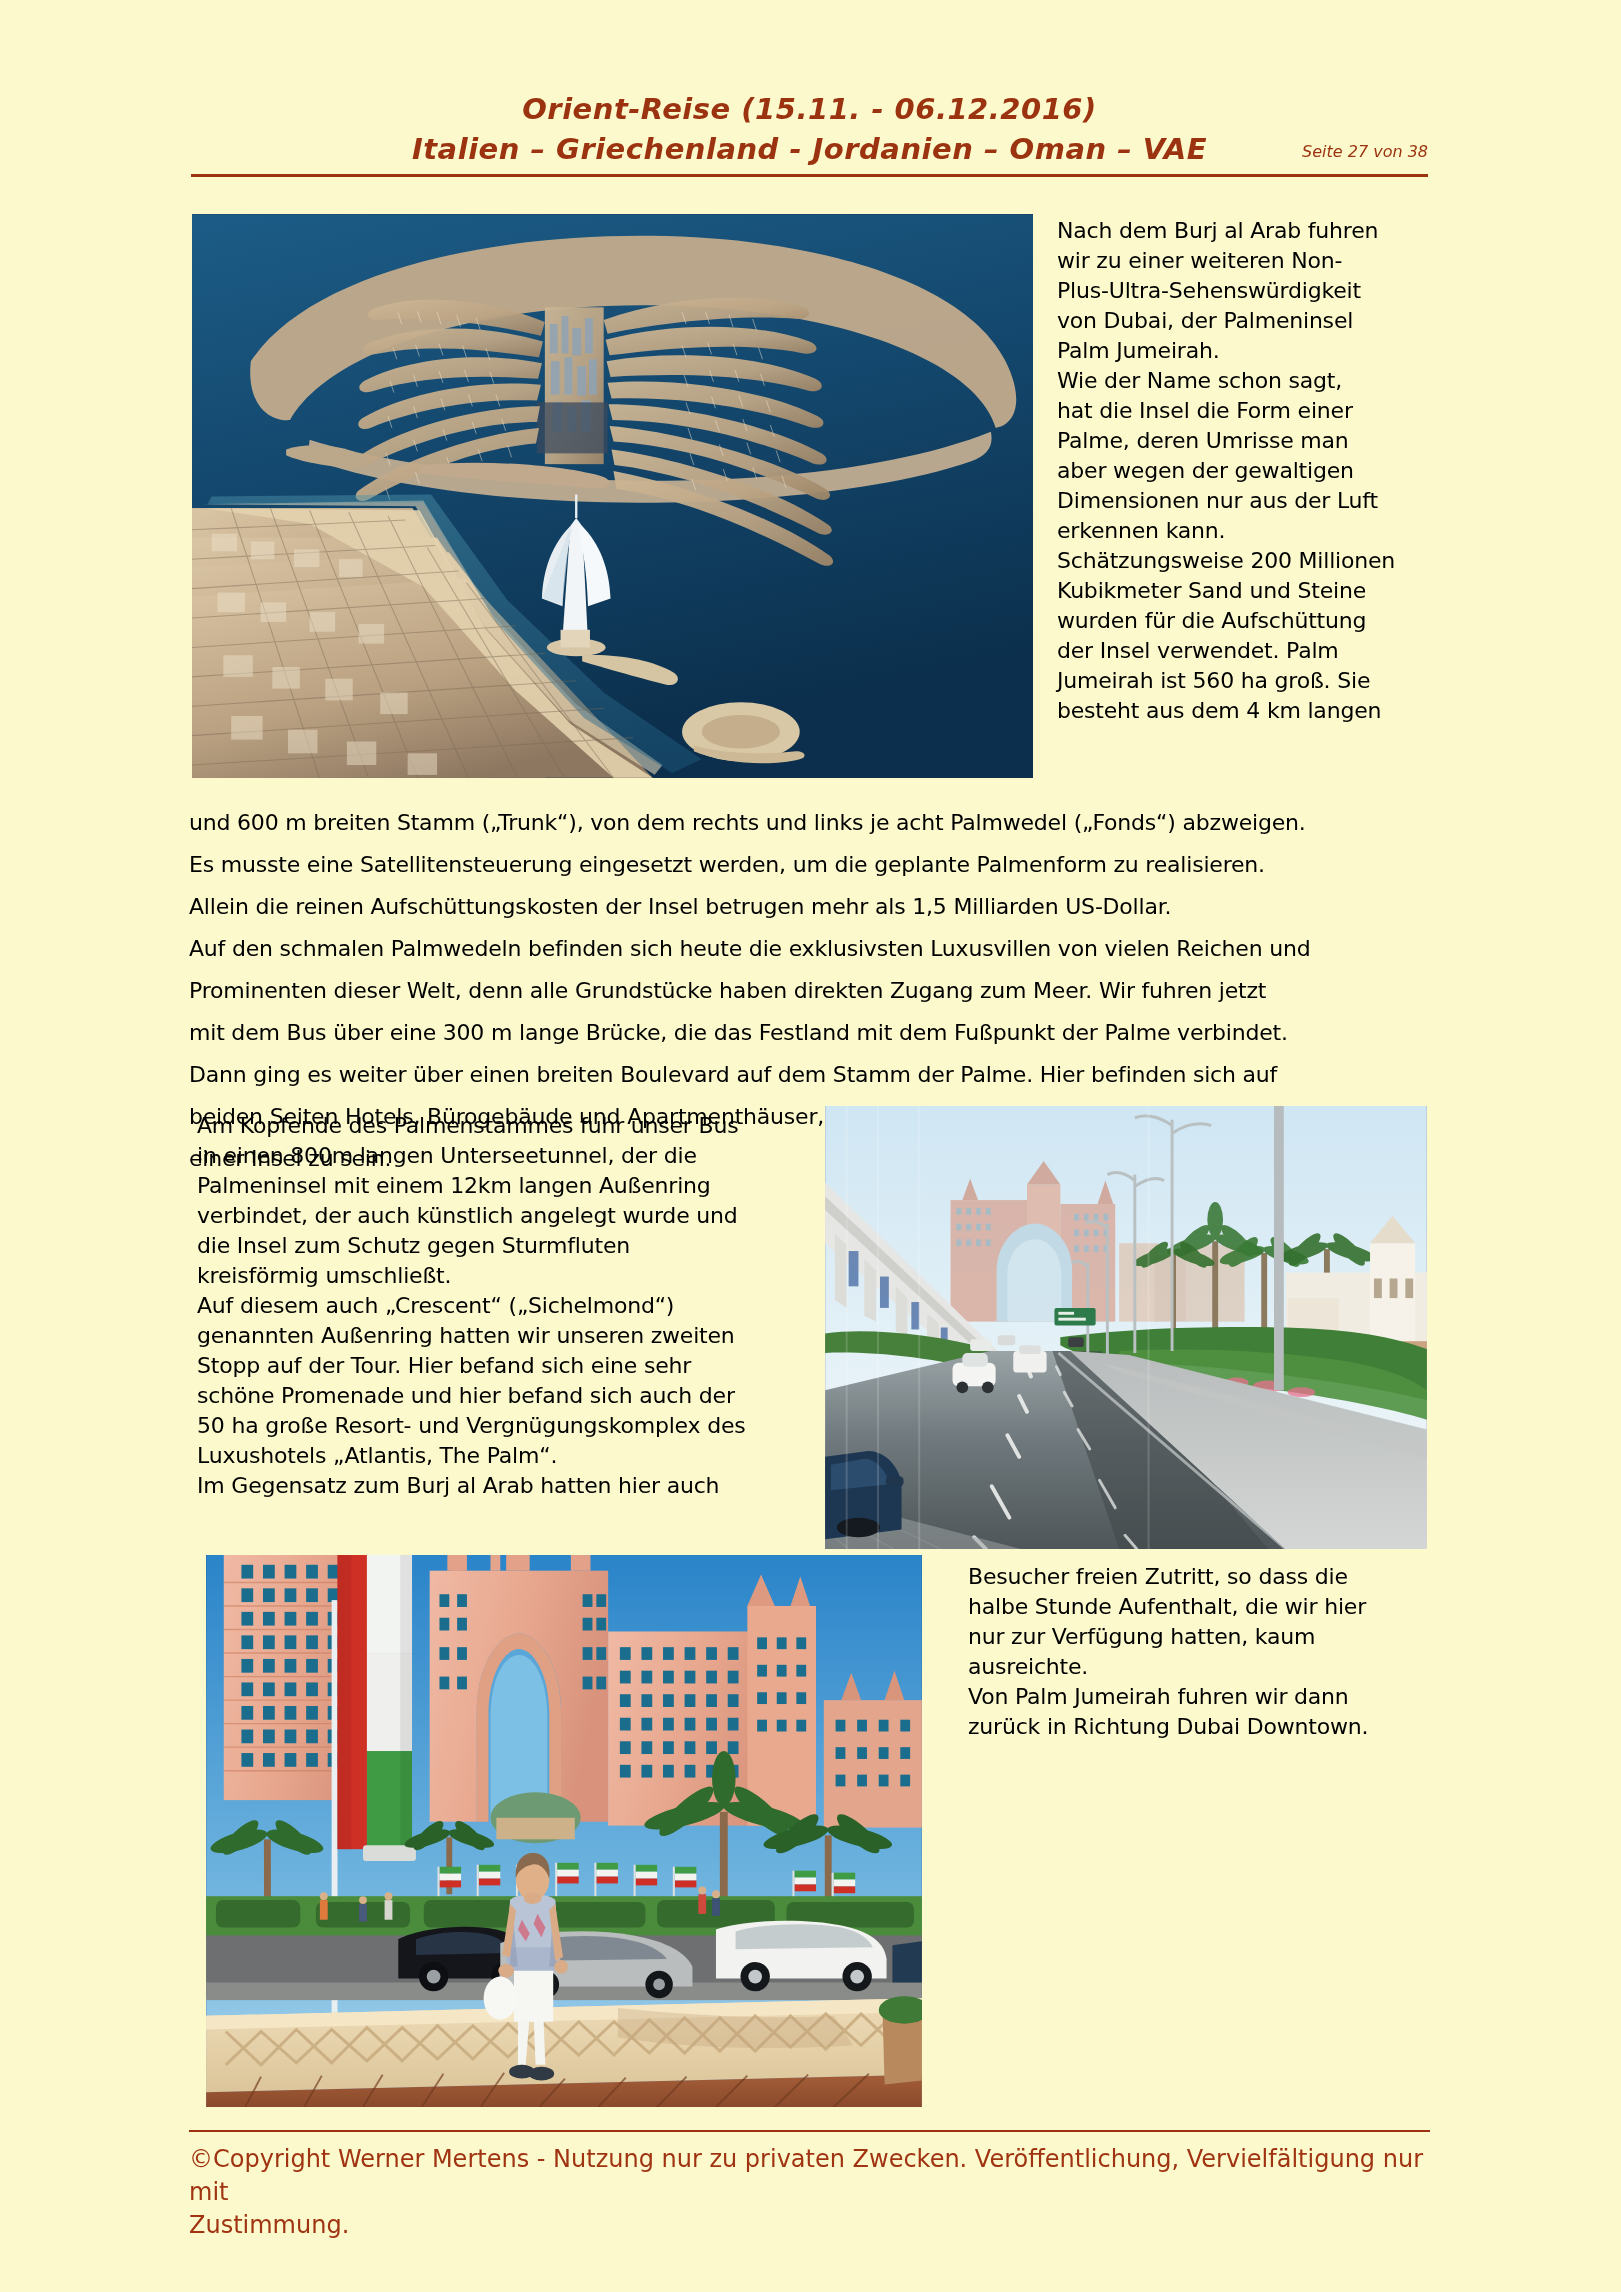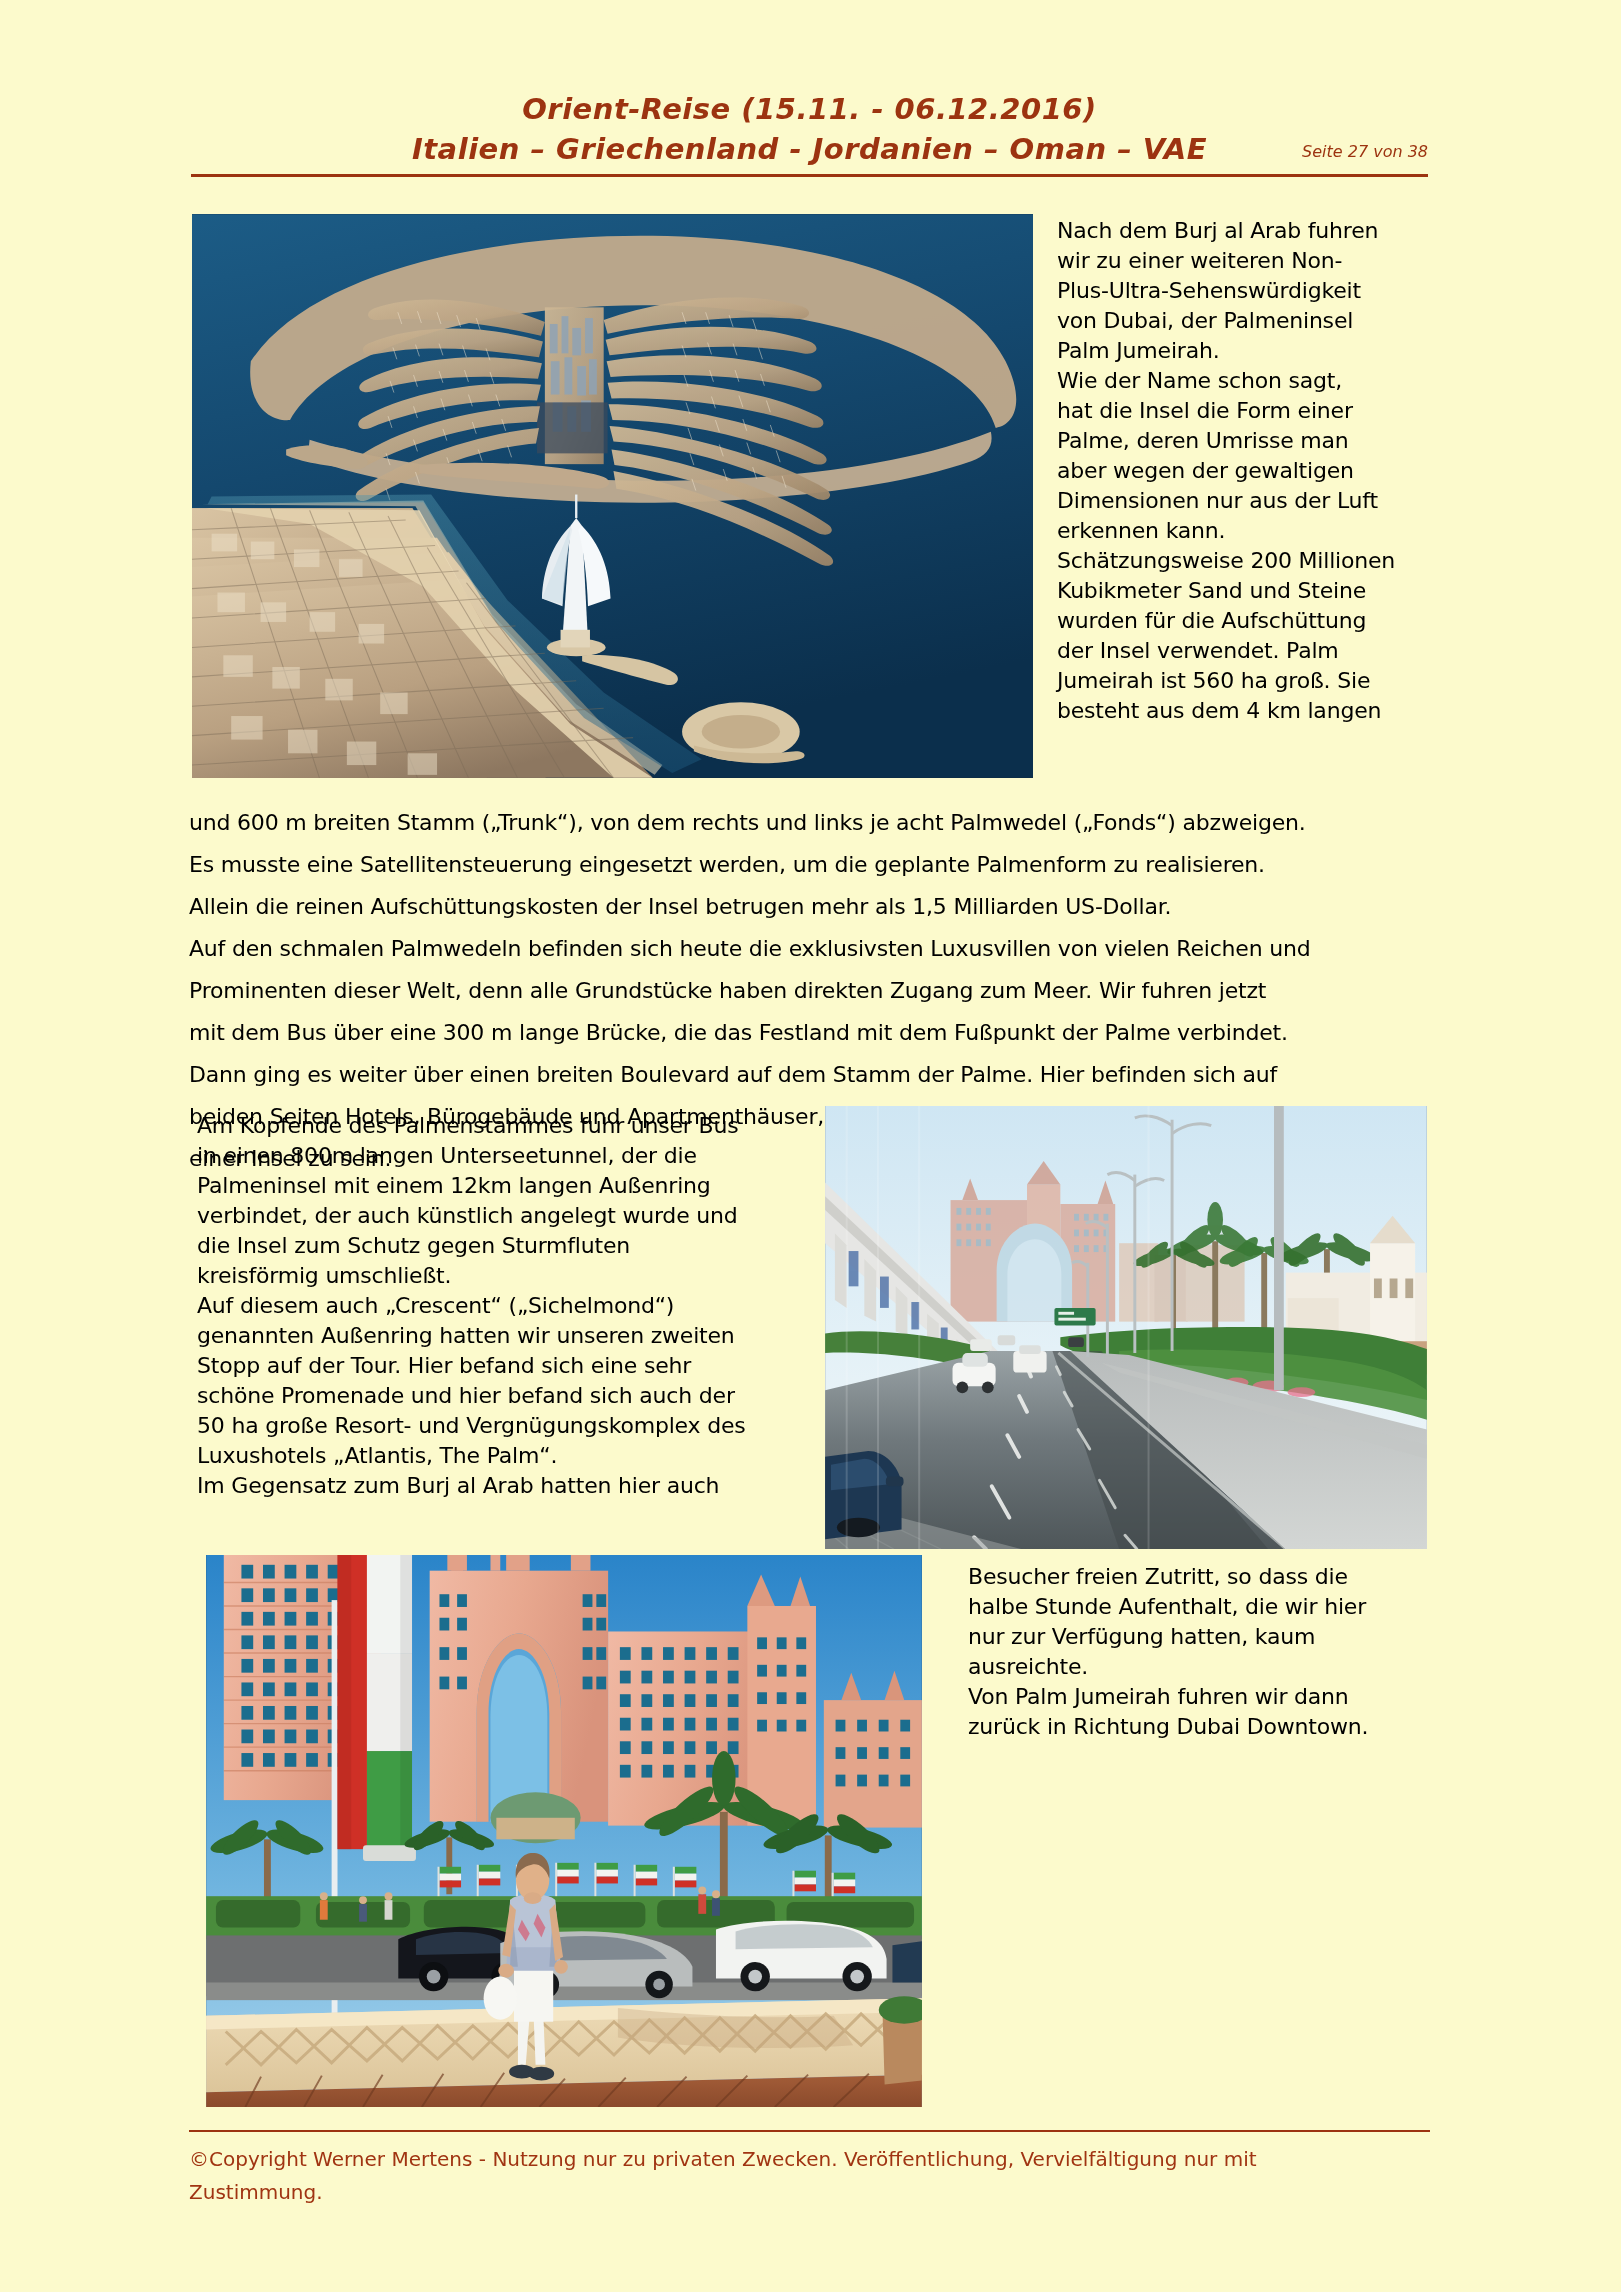--- a/index.html
+++ b/index.html
@@ -119,21 +119,21 @@
     height: 2px;
     background: #9c3310;
   }
   .footer-text {
     position: absolute;
     left: 189px;
     top: 2143px;
     width: 1245px;
     color: #a03412;
     font-family: "DejaVu Sans", sans-serif;
-    font-size: 20px;
+    font-size: 24px;
     line-height: 33px;
     white-space: pre-line;
   }
 </style>
 </head>
 <body>
 
 <div class="page">
 
   <div class="header">

